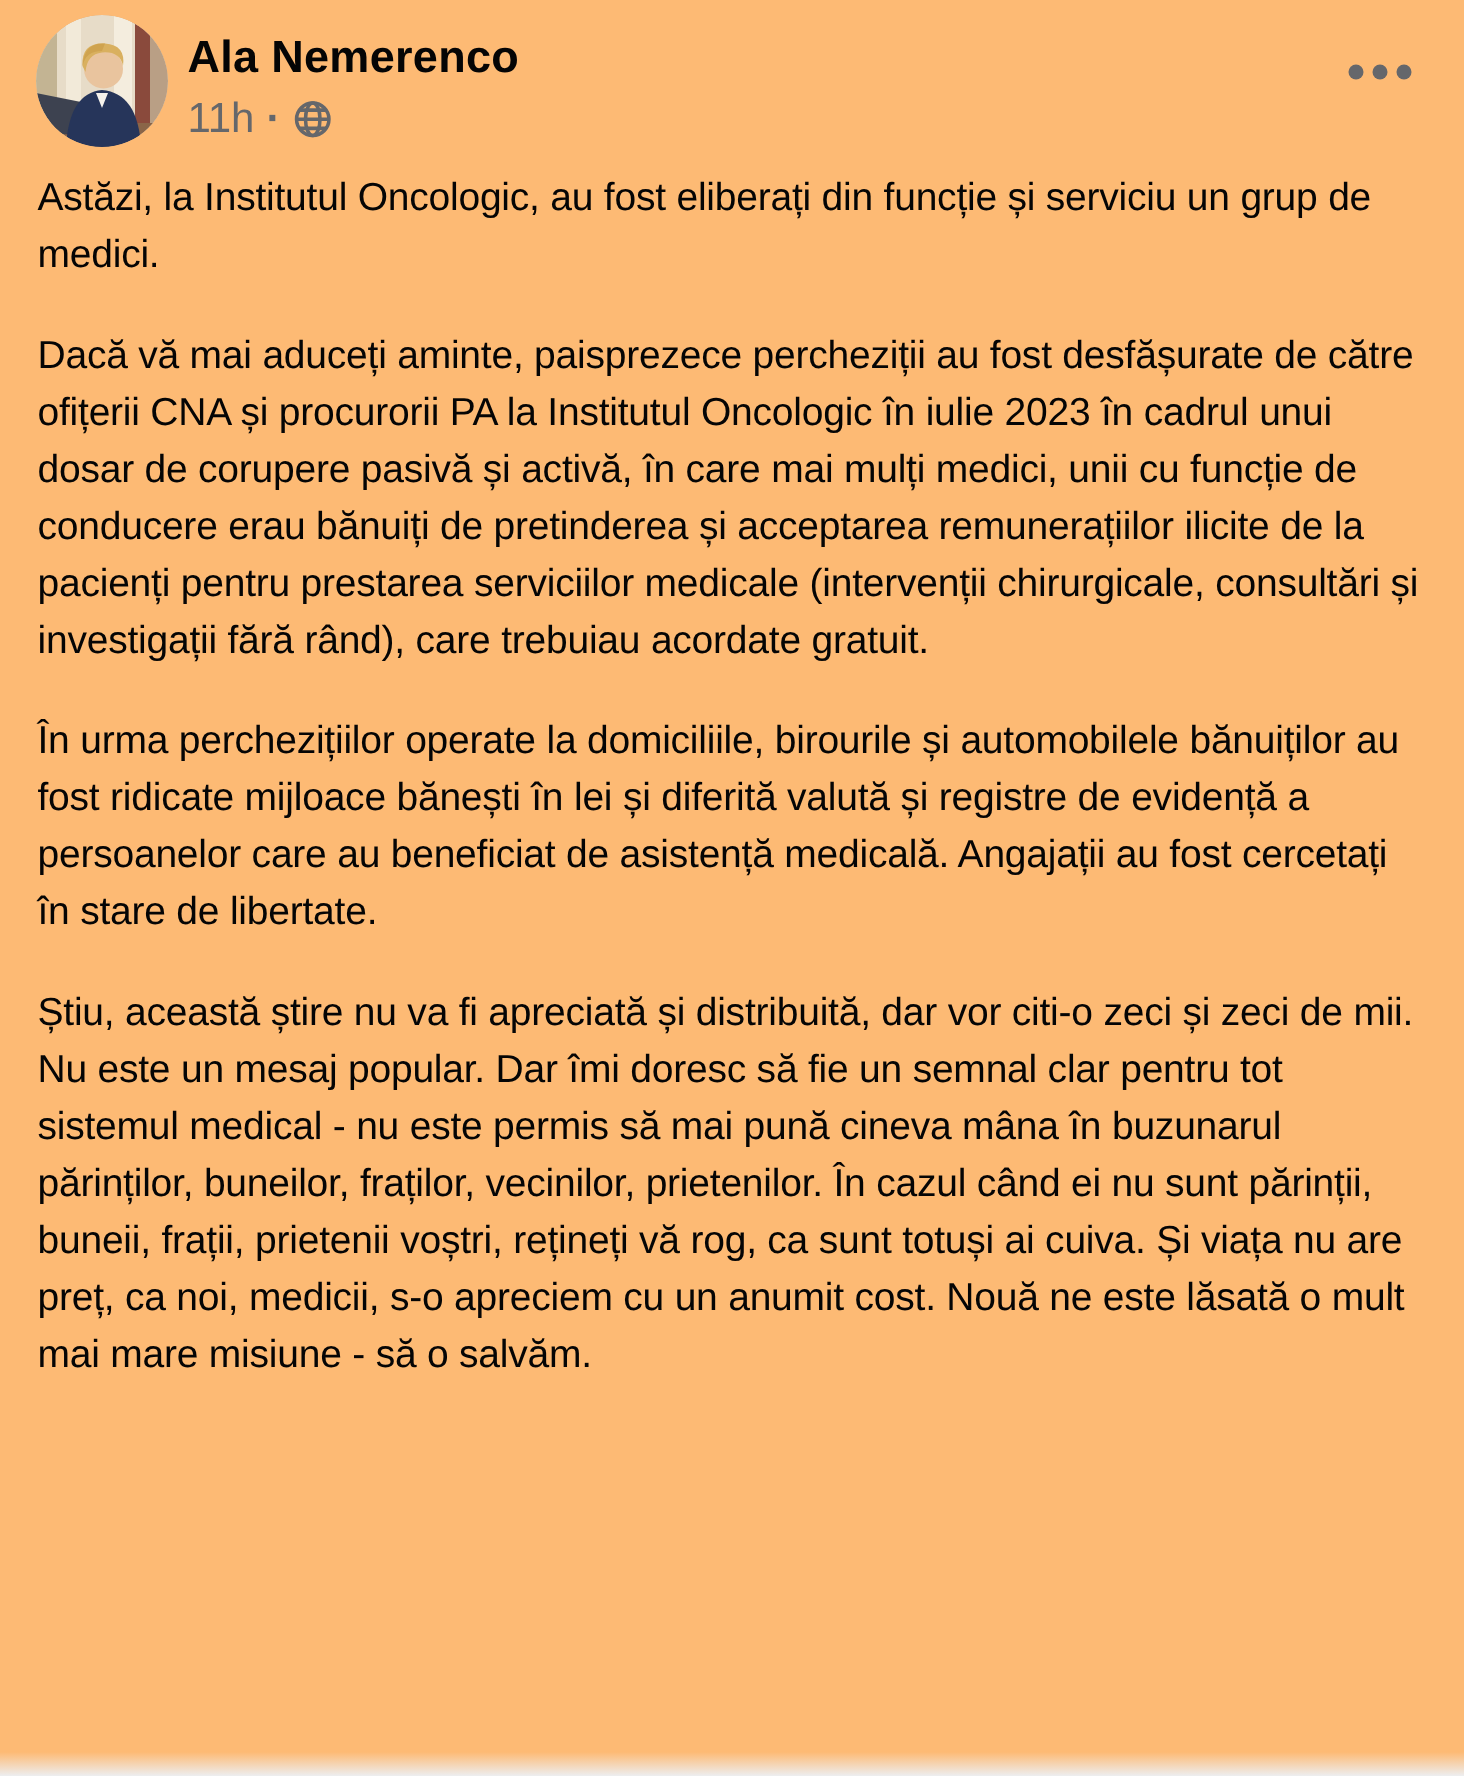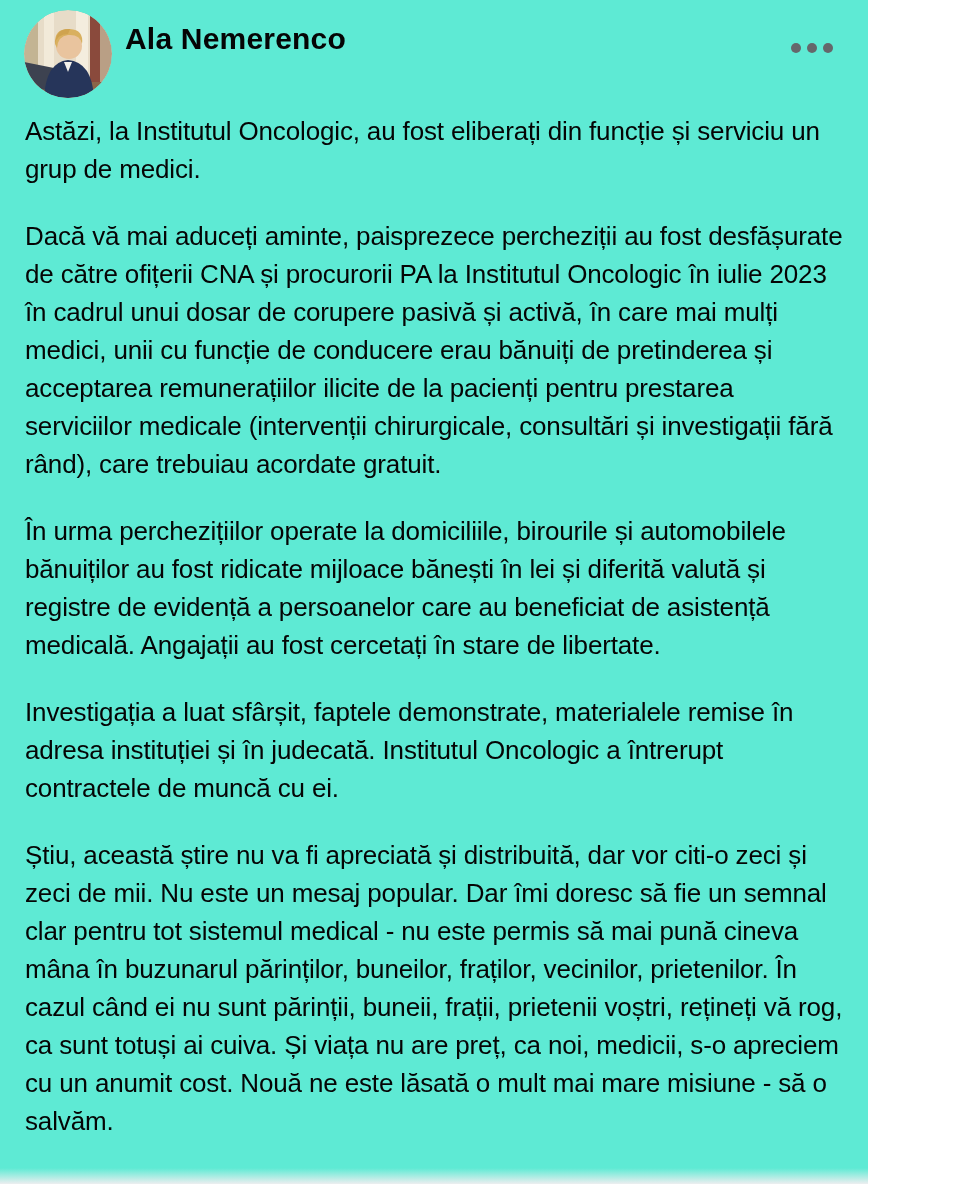--- a/index.html
+++ b/index.html
@@ -4,23 +4,23 @@
 <title>Facebook Post</title>
 <style>
   * { margin: 0; padding: 0; box-sizing: border-box; }
   html, body {
     background: #ffffff;
     font-family: "Liberation Sans", "DejaVu Sans", sans-serif;
     color: #050505;
   }
   .post {
     position: relative;
-    width: 868px;
+    width: 976px;
     height: 1184px;
-    background: #5eead4;
+    background: #fdba74;
     overflow: hidden;
   }
   
   .post-header {
     display: flex;
     align-items: flex-start;
     gap: 13px;
     padding: 10px 24px 0 24px;
   }
   .avatar {
@@ -131,33 +131,45 @@
           <circle cx="45" cy="36" r="13" fill="#e9c49e"></circle>
 
           <path d="M31 34 Q30 18 46 19 Q60 20 58 34 Q56 24 44 25 Q34 26 33 38 Z" fill="#d9b05f"></path>
           <path d="M31 34 Q33 24 44 24 L46 19 Q32 18 31 34 Z" fill="#cfa34f"></path>
         </g>
       </svg>
     </div>
 
     <div class="header-meta">
       <span class="author-name">Ala Nemerenco</span>
+      <span class="meta-row">
+        <span>11h</span>
+        <span class="meta-dot">·</span>
+        <span class="globe-icon">
+          <svg width="27" height="27" viewBox="0 0 24 24" fill="none" stroke="#65676B" stroke-width="2.1">
+            <circle cx="12" cy="12" r="9.6"></circle>
+            <ellipse cx="12" cy="12" rx="4.3" ry="9.6"></ellipse>
+            <line x1="2.6" y1="12" x2="21.4" y2="12"></line>
+            <line x1="4" y1="6.6" x2="20" y2="6.6"></line>
+            <line x1="4" y1="17.4" x2="20" y2="17.4"></line>
+          </svg>
+        </span>
+      </span>
     </div>
 
     <button class="more-options" type="button">
       <span class="ellipsis-icon">
         <i></i>
           <i></i>
           <i></i>
       </span>
     </button>
   </div>
 
   <div class="post-body">
     <p>Astăzi, la Institutul Oncologic, au fost eliberați din funcție și serviciu un grup de medici.</p>
     <p>Dacă vă mai aduceți aminte, paisprezece percheziții au fost desfășurate de către ofițerii CNA și procurorii PA la Institutul Oncologic în iulie 2023 în cadrul unui dosar de corupere pasivă și activă, în care mai mulți medici, unii cu funcție de conducere erau bănuiți de pretinderea și acceptarea remunerațiilor ilicite de la pacienți pentru prestarea serviciilor medicale (intervenții chirurgicale, consultări și investigații fără rând), care trebuiau acordate gratuit.</p>
     <p>În urma perchezițiilor operate la domiciliile, birourile și automobilele bănuiților au fost ridicate mijloace bănești în lei și diferită valută și registre de evidență a persoanelor care au beneficiat de asistență medicală. Angajații au fost cercetați în stare de libertate.</p>
-    <p>Investigația a luat sfârșit, faptele demonstrate, materialele remise în adresa instituției și în judecată. Institutul Oncologic a întrerupt contractele de muncă cu ei.</p>
     <p>Știu, această știre nu va fi apreciată și distribuită, dar vor citi-o zeci și zeci de mii. Nu este un mesaj popular. Dar îmi doresc să fie un semnal clar pentru tot sistemul medical - nu este permis să mai pună cineva mâna în buzunarul părinților, buneilor, fraților, vecinilor, prietenilor. În cazul când ei nu sunt  părinții, buneii, frații, prietenii voștri, rețineți vă rog, ca sunt totuși ai cuiva. Și viața nu are preț, ca noi, medicii, s-o apreciem cu un anumit cost. Nouă ne este lăsată o mult mai mare misiune - să o salvăm.</p>
   </div>
 
   <div class="bottom-fade"></div>
 </div>
 
 </body></html>

